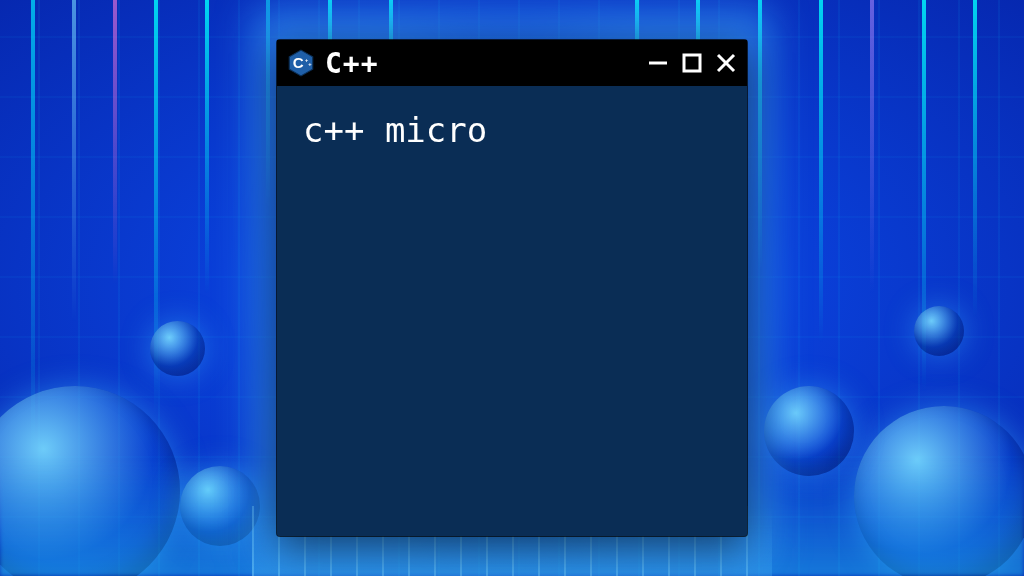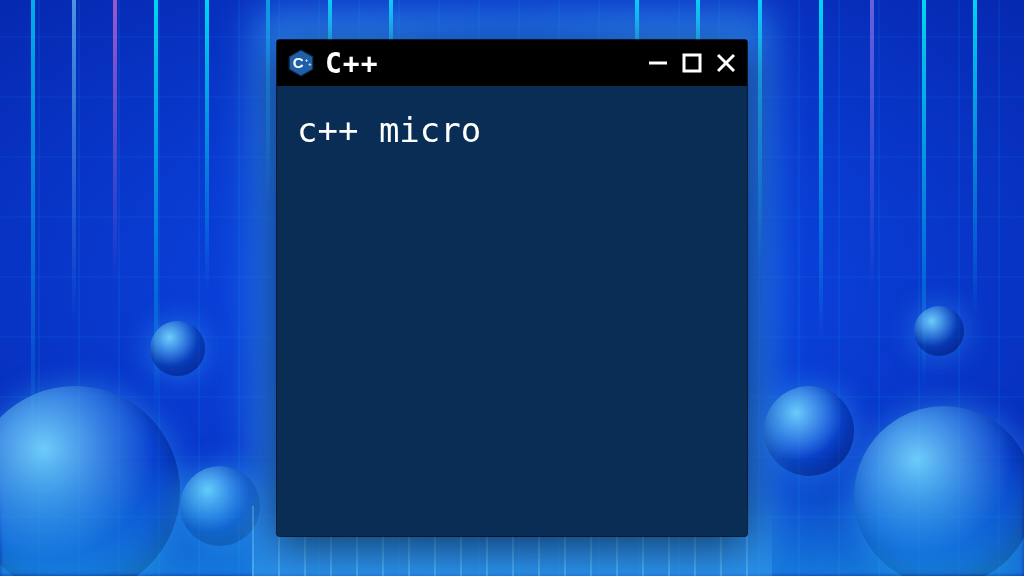--- a/index.html
+++ b/index.html
@@ -132,21 +132,21 @@
       width: 22px; height: 22px;
       display: flex;
       align-items: center;
       justify-content: center;
       color: #fff;
       cursor: pointer;
     }
     .ctrl svg { display:block; }
     .client {
       flex: 1;
-      padding: 24px 20px;
+      padding: 24px 26px;
       color: #fff;
       font-family: "Consolas","DejaVu Sans Mono",monospace;
       font-size: 34px;
       line-height: 1.2;
       white-space: pre;
     }
   </style>
 </head>
 <body>
 

